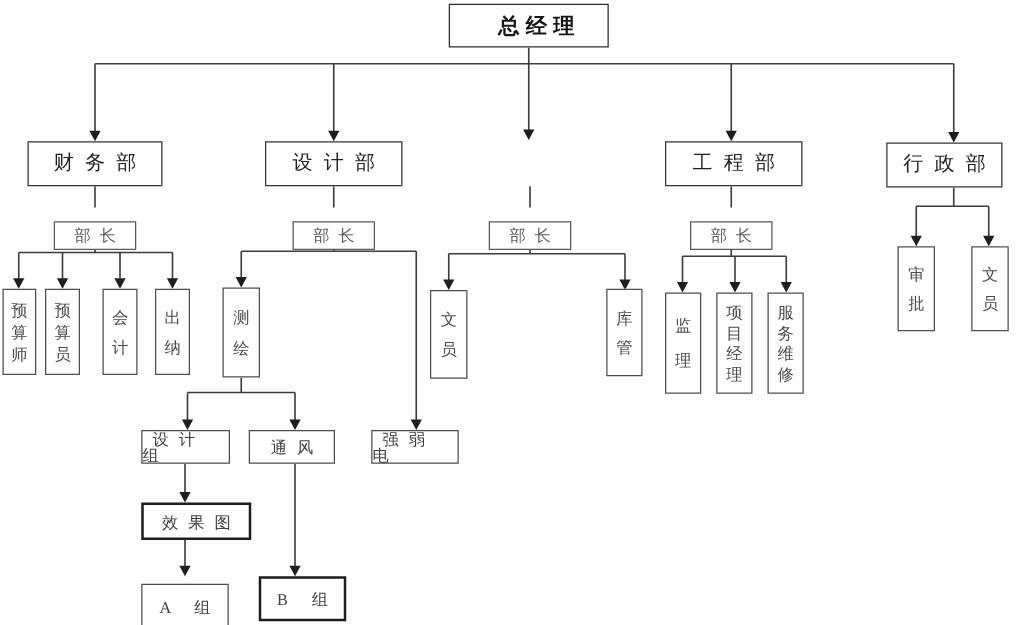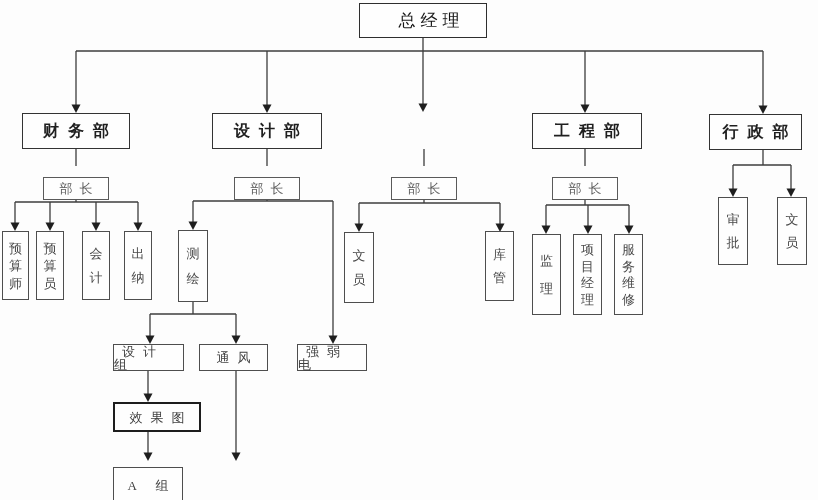--- a/index.html
+++ b/index.html
@@ -7,25 +7,25 @@
     position:relative;width:818px;height:500px;background:#fdfdfd;
     font-family:"Liberation Serif","DejaVu Serif",serif;overflow:hidden;
   }
   .wires{position:absolute;left:0;top:0;}
   .node{
     position:absolute;box-sizing:border-box;background:#fefefe;
     border:1.5px solid #4e4e4e;display:flex;align-items:center;justify-content:center;
     color:#3d3d3d;font-size:13px;line-height:1;
   }
   .root{
-    font-weight:normal;font-size:17px;color:#161616;border-color:#2e2e2e;border-width:1.6px;
+    font-weight:bold;font-size:17px;color:#161616;border-color:#2e2e2e;border-width:1.6px;
     letter-spacing:5px;text-indent:5px;padding-left:12px;
   }
   .dept{
-    font-weight:bold;font-size:16px;color:#1f1f1f;border-color:#333;border-width:1.7px;
+    font-weight:normal;font-size:16px;color:#1f1f1f;border-color:#333;border-width:1.7px;
     letter-spacing:9px;text-indent:9px;
   }
   .head{font-size:13px;color:#5d5d5d;letter-spacing:7px;text-indent:7px;border-color:#5a5a5a;margin-top:11px;}
   .hsmall{font-size:13px;color:#3f3f3f;letter-spacing:8px;text-indent:8px;}
   .thick{border-width:2.2px;border-color:#1d1d1d;}
   .vtext{flex-direction:column;justify-content:space-evenly;padding:5px 0;color:#4a4a4a;}
   .vtext span{display:block;}
 </style>
 </head>
 <body>
@@ -143,20 +143,21 @@
 
   <div class="node vtext" style="left:178px;top:230px;width:30px;height:72px">
       <span>测</span>
       <span>绘</span>
     </div>
   <div class="node hsmall" style="left:113px;top:344px;width:71px;height:27px">设计组</div>
   <div class="node hsmall" style="left:199px;top:344px;width:69px;height:27px">通风</div>
   <div class="node hsmall" style="left:297px;top:344px;width:70px;height:27px">强弱电</div>
   <div class="node hsmall thick" style="left:113px;top:402px;width:88px;height:30px">效果图</div>
   <div class="node hsmall" style="left:113px;top:467px;width:70px;height:36px">A 组</div>
+  <div class="node hsmall thick" style="left:207px;top:461px;width:70px;height:36px">B 组</div>
 
   <div class="node vtext" style="left:344px;top:232px;width:30px;height:71px">
       <span>文</span>
       <span>员</span>
     </div>
   <div class="node vtext" style="left:485px;top:231px;width:29px;height:70px">
       <span>库</span>
       <span>管</span>
     </div>
 

